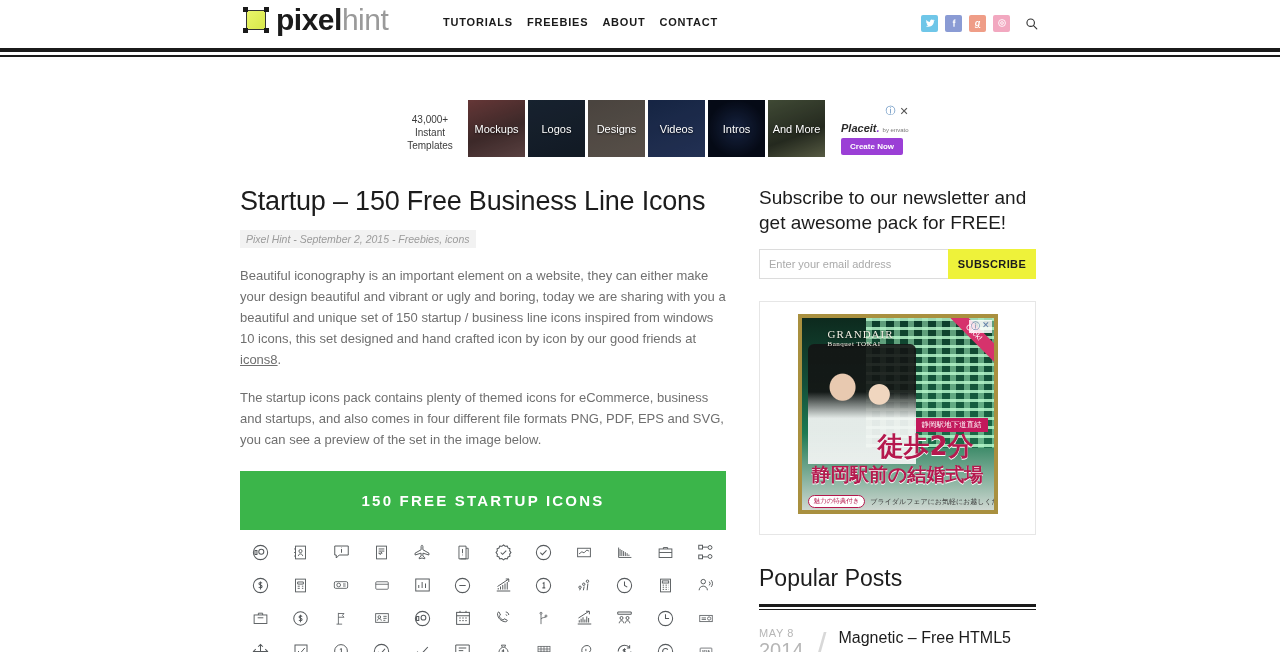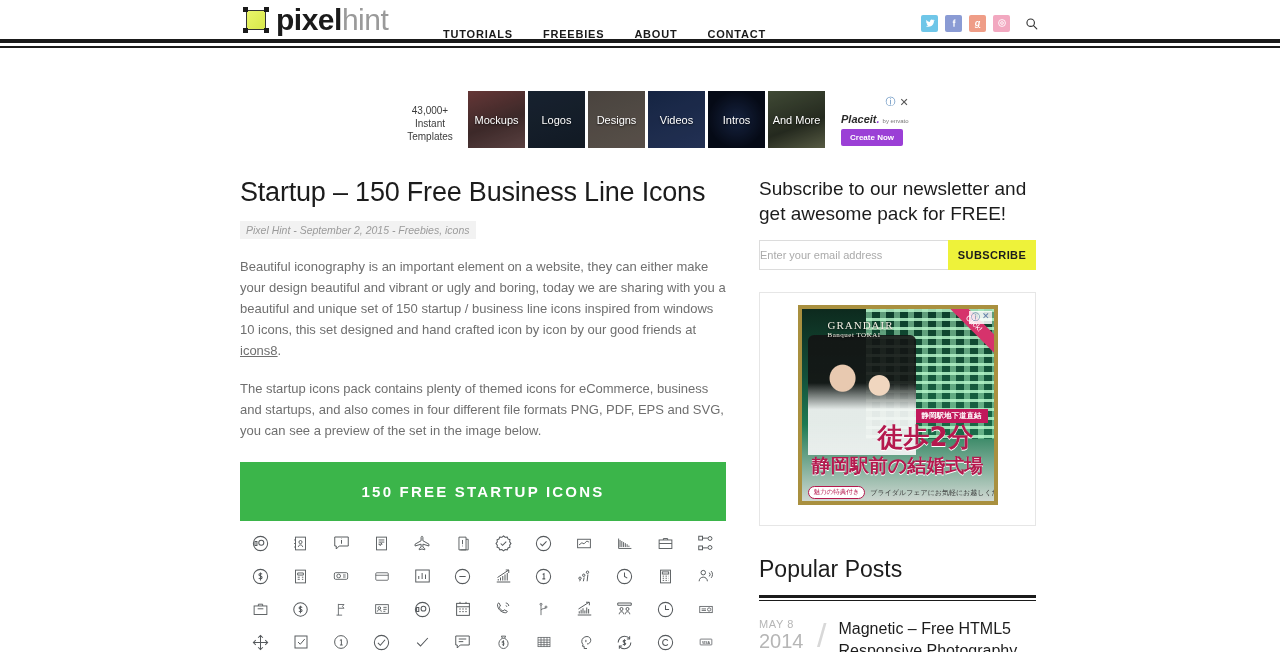--- a/index.html
+++ b/index.html
@@ -7,21 +7,21 @@
     width: 1280px; height: 652px;
     background: #ffffff;
     font-family: "Liberation Sans", sans-serif;
     overflow: hidden;
   }
   .page { position: relative; width: 1280px; height: 652px; overflow: hidden; }
 
   
   .header {
     position: relative;
-    height: 39px;
+    height: 48px;
     background: #fff;
   }
   .header-inner {
     width: 800px;
     margin: 0 auto;
     position: relative;
     height: 45px;
   }
   .logo {
     position: absolute;
@@ -44,22 +44,22 @@
     position: absolute; width: 5px; height: 5px; background: #1a1a1a;
   }
   .h-tl { left: 0; top: 0; } .h-tr { right: 0; top: 0; }
   .h-bl { left: 0; bottom: 0; } .h-br { right: 0; bottom: 0; }
   .logo-text { font-size: 30px; line-height: 30px; letter-spacing: -0.5px; }
   .logo-text .b { font-weight: 700; color: #1a1a1a; }
   .logo-text .l { font-weight: 300; color: #9a9a9a; }
 
   .nav {
     position: absolute;
-    left: 203px; top: 28px;
-    display: flex; gap: 30px; text-align: center;
+    left: 203px; top: 16px;
+    display: flex; gap: 14px; text-align: center;
   }
   .nav a {
     font-size: 11px; font-weight: 700; letter-spacing: 0.8px;
     color: #1a1a1a; text-decoration: none;
   }
 
   .header-right {
     position: absolute; right: 0; top: 14px;
     display: flex; align-items: center; gap: 7px;
   }
@@ -190,21 +190,21 @@
 
   
   .sub-title {
     font-size: 19px; line-height: 25px; color: #1c1c1c; font-weight: 400;
   }
   .sub-form {
     margin-top: 14px; display: flex; height: 30px;
   }
   .sub-input {
     flex: 1; border: 1px solid #dcdcdc; border-right: none;
-    padding: 0 0; font-size: 11px; color: #777;
+    padding: 0 9px; font-size: 11px; color: #777;
     font-family: "Liberation Sans", sans-serif;
     outline: none; background: #fff;
   }
   .sub-input::placeholder { color: #aaa; }
   .sub-btn {
     width: 88px; background: #eef23a; border: none;
     font-size: 11px; font-weight: 700; color: #1c1c1c;
     letter-spacing: 0.4px; cursor: pointer;
     font-family: "Liberation Sans", sans-serif;
   }
@@ -249,21 +249,21 @@
     position: absolute; left: 26px; top: 10px;
     color: #f3efe4; font-size: 11px;
     font-family: "Liberation Serif", serif;
     letter-spacing: 1px;
     text-shadow: 0 1px 2px rgba(0,0,0,.6);
   }
   .ad-logo small { display:block; font-size: 7px; letter-spacing: .5px; }
   .ad-ribbon {
     position: absolute; right: 6px; bottom: 78px;
     background: #c2185b; color: #fff;
-    font-size: 7.5px; padding: 2px 6px; font-weight: bold;
+    font-size: 7.5px; padding: 2px 6px;
   }
   .ad-big {
     position: absolute; right: 20px; bottom: 46px;
     color: #b5194e; font-size: 26px; font-weight: 700;
     font-family: "DejaVu Sans", sans-serif;
     text-shadow: 0 1px 0 #fff;
     margin-left: 40px;
   }
   .ad-mid {
     position: absolute; left: 6px; bottom: 22px; right: 6px;

